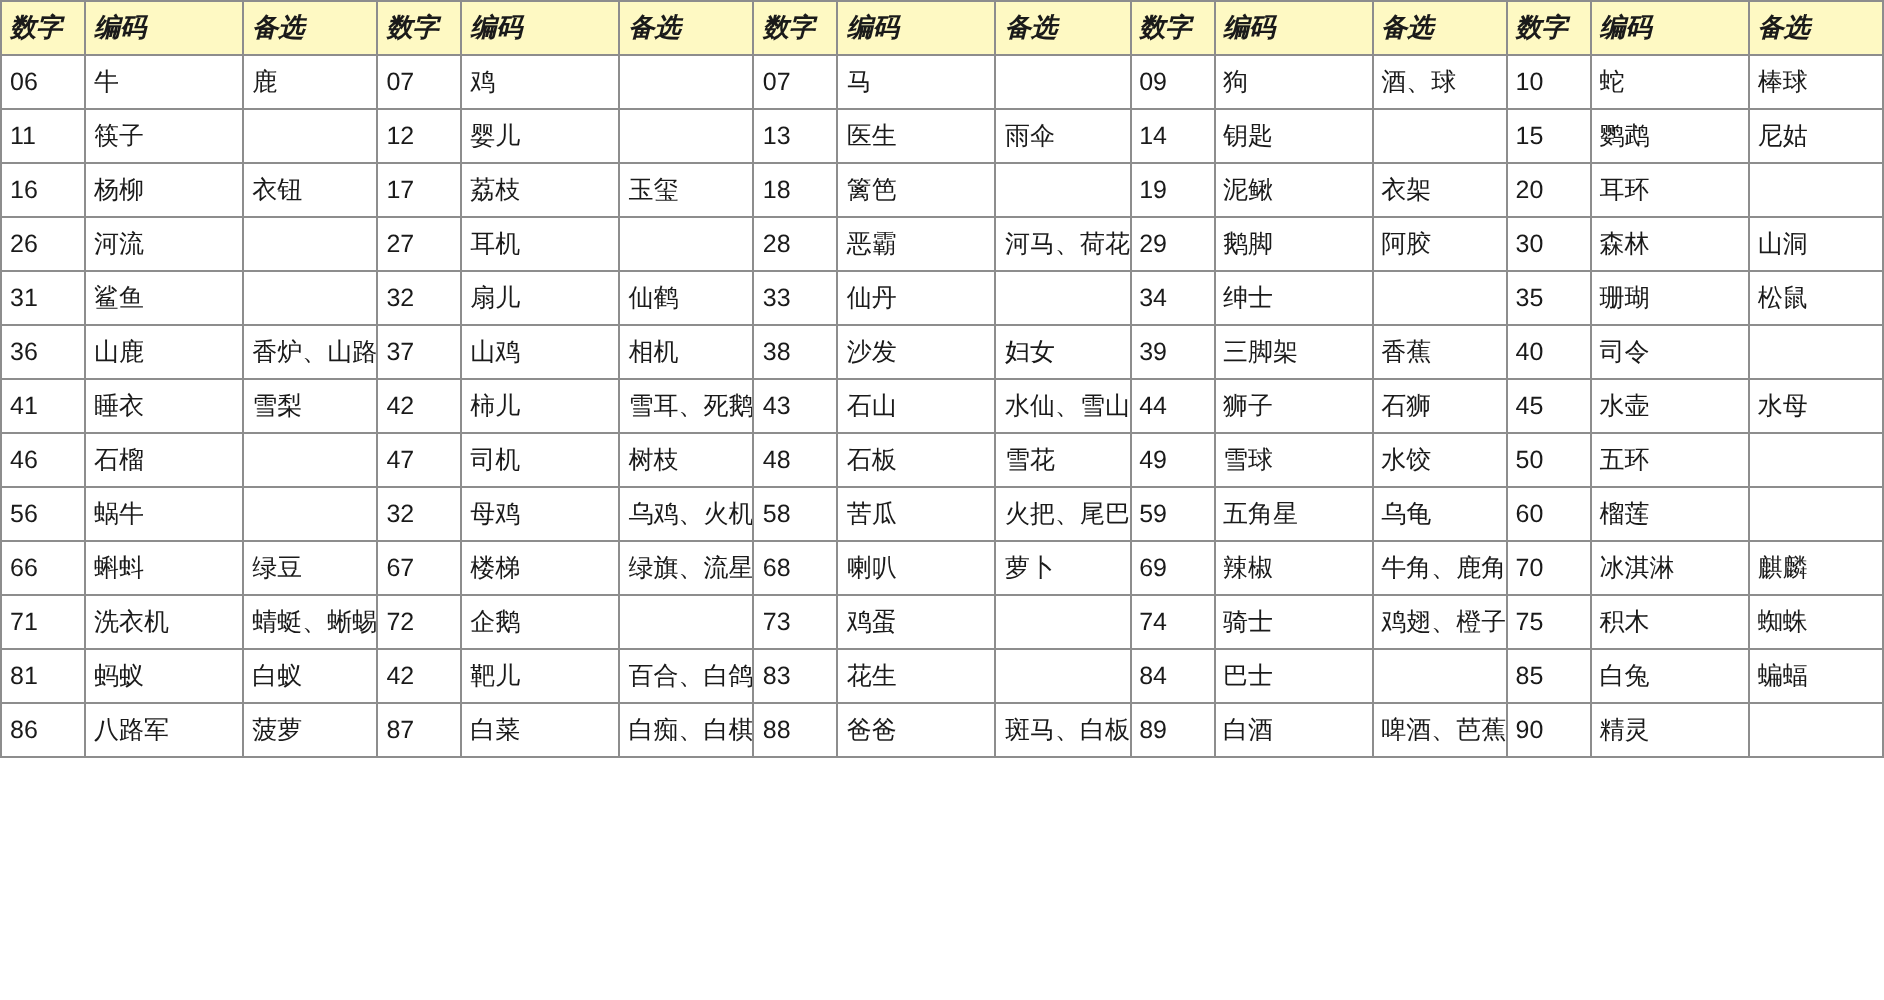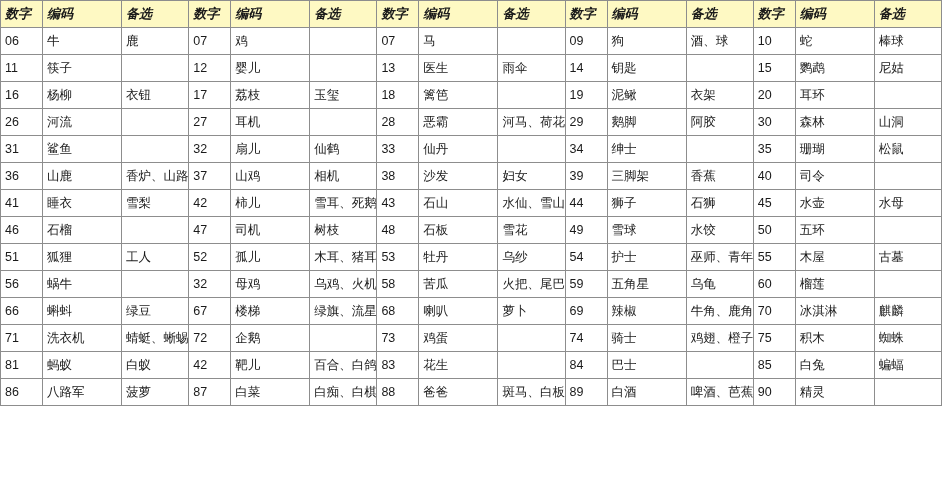--- a/index.html
+++ b/index.html
@@ -224,37 +224,20 @@
         <td class="word">石板</td>
         <td class="alt">雪花</td>
         <td class="num">49</td>
         <td class="word">雪球</td>
         <td class="alt">水饺</td>
         <td class="num">50</td>
         <td class="word">五环</td>
         <td class="alt"></td>
       </tr>
       <tr>
-        <td class="num">51</td>
-        <td class="word">狐狸</td>
-        <td class="alt">工人</td>
-        <td class="num">52</td>
-        <td class="word">孤儿</td>
-        <td class="alt">木耳、猪耳</td>
-        <td class="num">53</td>
-        <td class="word">牡丹</td>
-        <td class="alt">乌纱</td>
-        <td class="num">54</td>
-        <td class="word">护士</td>
-        <td class="alt">巫师、青年</td>
-        <td class="num">55</td>
-        <td class="word">木屋</td>
-        <td class="alt">古墓</td>
-      </tr>
-      <tr>
         <td class="num">56</td>
         <td class="word">蜗牛</td>
         <td class="alt"></td>
         <td class="num">32</td>
         <td class="word">母鸡</td>
         <td class="alt">乌鸡、火机</td>
         <td class="num">58</td>
         <td class="word">苦瓜</td>
         <td class="alt">火把、尾巴</td>
         <td class="num">59</td>

